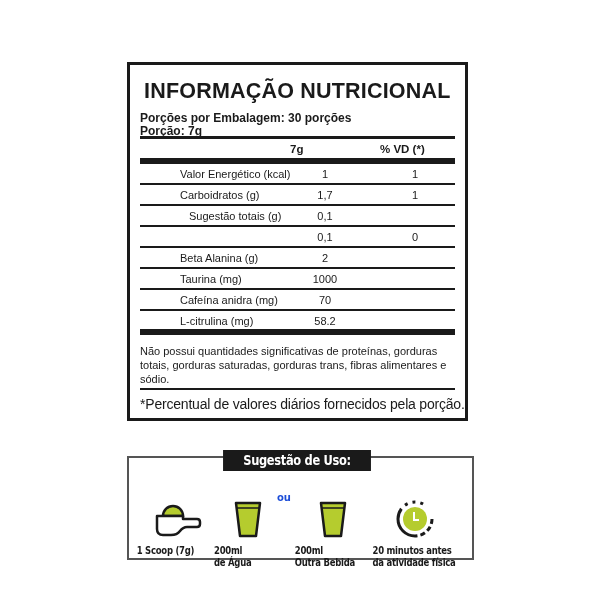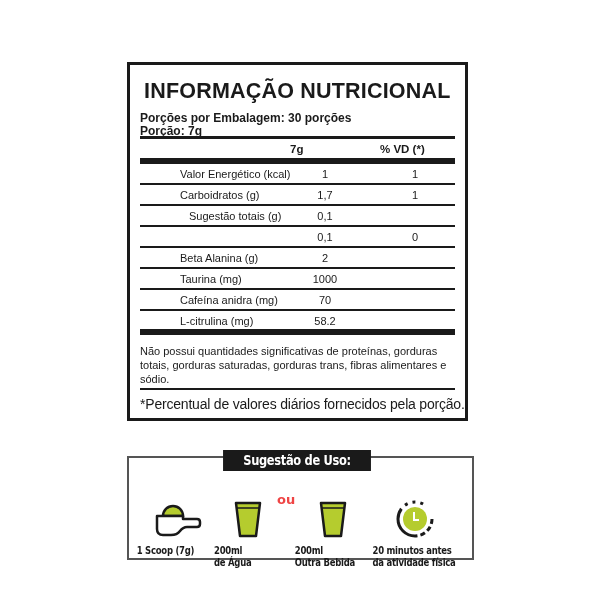--- a/index.html
+++ b/index.html
@@ -39,21 +39,21 @@
     color: #ffffff; font-weight: bold; font-size: 13.5px; text-align: center; line-height: 21px;
     font-family: "DejaVu Sans", sans-serif; letter-spacing: -0.4px; transform: scaleX(0.85);
   }
   .use-item { position: absolute; top: 499px; }
   .use-item .cap {
     font-family: "DejaVu Sans", sans-serif; font-weight: bold; font-size: 10px; line-height: 12px;
     color: #1a1a1a; letter-spacing: -0.3px; white-space: nowrap; transform: scaleX(0.85);
   }
   .ou {
     position: absolute; left: 277px; top: 492px; font-family: "DejaVu Sans", sans-serif; font-weight: bold;
-    font-size: 13px; color: #ef4444;
+    font-size: 10px; color: #1d4ed8;
   }
 </style>
 </head>
 <body>
 
 <div class="nut-box">
   <div class="nut-inner">
     <div class="nut-title">INFORMAÇÃO NUTRICIONAL</div>
     <div class="nut-sub" style="top:46px">Porções por Embalagem: 30 porções</div>
     <div class="nut-sub" style="top:59px">Porção: 7g</div>

